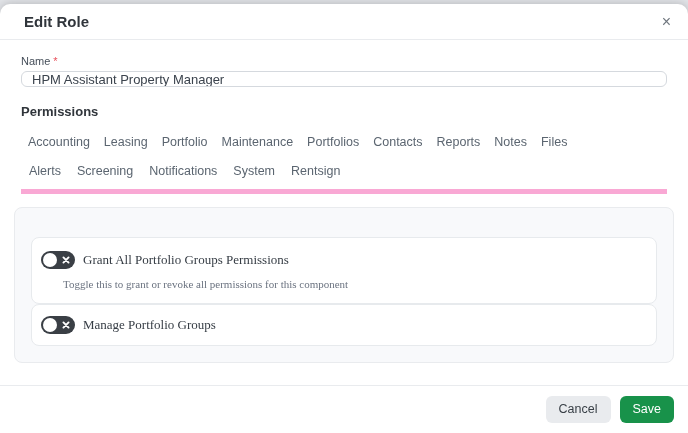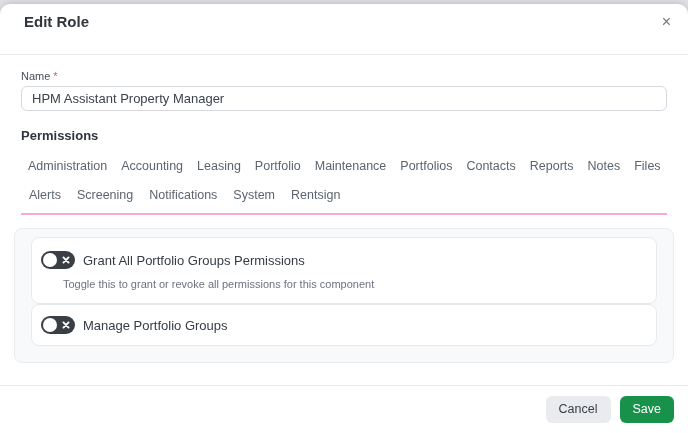--- a/index.html
+++ b/index.html
@@ -9,47 +9,47 @@
     font-family:"Liberation Sans",sans-serif;
     -webkit-font-smoothing:antialiased;
   }
   .modal{
     position:absolute;top:4px;left:0;right:0;bottom:0;
     background:#fff;border-radius:10px 10px 0 0;
     box-shadow:0 -1px 8px rgba(0,0,0,.18);
   }
   .modal-header{
     display:flex;align-items:center;justify-content:space-between;
-    padding:9px 14px 24px 24px;border-bottom:1px solid #e9ebee;gap:20px;
+    padding:9px 14px 9px 24px;border-bottom:1px solid #e9ebee;gap:20px;
   }
   .modal-title{font-size:15px;font-weight:700;color:#30353b}
   .close-btn{
     background:none;border:0;padding:0 3px;line-height:1;cursor:pointer;
     font-size:16px;color:#6f767e;font-family:inherit;
   }
   .modal-body{padding:0 21px}
   .field-label{display:block;margin-top:15px;font-size:11px;color:#454e59}
   .req{color:#e8505b;margin-left:3px}
   .text-input{
-    display:block;margin-top:4px;width:100%;box-sizing:border-box;height:25px;
+    display:block;margin-top:4px;width:100%;box-sizing:border-box;height:16px;
     border:1px solid #d5d9de;border-radius:6px;padding:0 10px;
     font-size:13px;color:#3b434d;font-family:inherit;background:#fff;
   }
   .section-heading{margin-top:17px;font-size:13px;font-weight:700;color:#30353b}
   .tabs{display:flex;flex-wrap:nowrap}
   .tabs-row1{margin-top:10px}
-  .tabs-row2{margin-top:3px;border-bottom:2px solid #f9a8d4}
+  .tabs-row2{margin-top:3px;border-bottom:5px solid #f9a8d4}
   .tab{
     font-size:12.5px;color:#5b6570;padding:6px 7px;cursor:pointer;white-space:nowrap;
   }
   .tabs-row2 .tab{padding:6px 8px 9px;border-bottom:3px solid transparent;margin-bottom:-1px}
   .tab.active{color:#2d7ef7;font-weight:700;border-bottom-color:#2d7ef7}
   .panel{
     margin:13px -7px 0;background:#f8f9fb;border:1px solid #e9ebee;
-    border-radius:8px;padding:8px 16px 16px;
+    border-radius:8px;padding:29px 16px 16px;font-family:Liberation Serif, serif;
   }
   .perm-card{
     background:#fff;border:1px solid #e7eaed;border-radius:8px;
     padding:13px 14px 12px 9px;
   }
   .toggle-row{display:flex;align-items:center}
   .toggle{
     position:relative;display:inline-block;flex:none;
     width:34px;height:18px;background:#3a3f45;border-radius:9px;cursor:pointer;
   }
@@ -83,21 +83,20 @@
 
   <div class="modal-body">
 
     <label class="field-label"><span>Name</span><span class="req">*</span></label>
     <input type="text" class="text-input" value="HPM Assistant Property Manager" style="">
 
     <div class="section-heading">Permissions</div>
 
     <div class="tabs tabs-row1">
 
-    <span class="tab">Administration</span>
         <span class="tab">Accounting</span>
         <span class="tab">Leasing</span>
         <span class="tab">Portfolio</span>
         <span class="tab">Maintenance</span>
         <span class="tab">Portfolios</span>
         <span class="tab">Contacts</span>
         <span class="tab">Reports</span>
         <span class="tab">Notes</span>
         <span class="tab">Files</span>
       </div>

